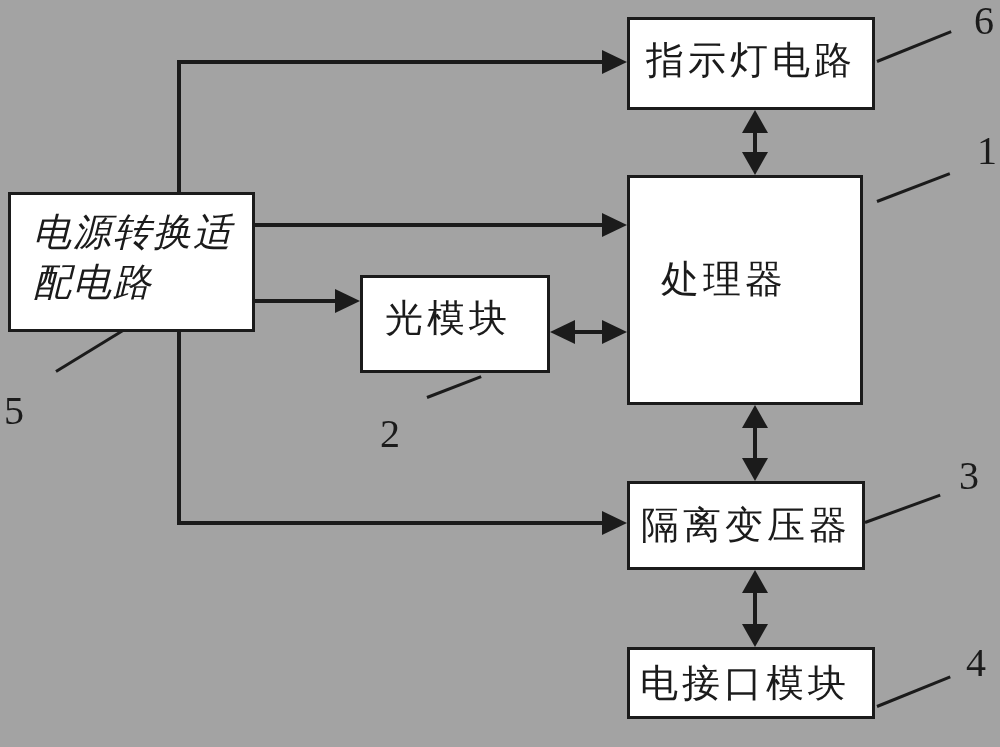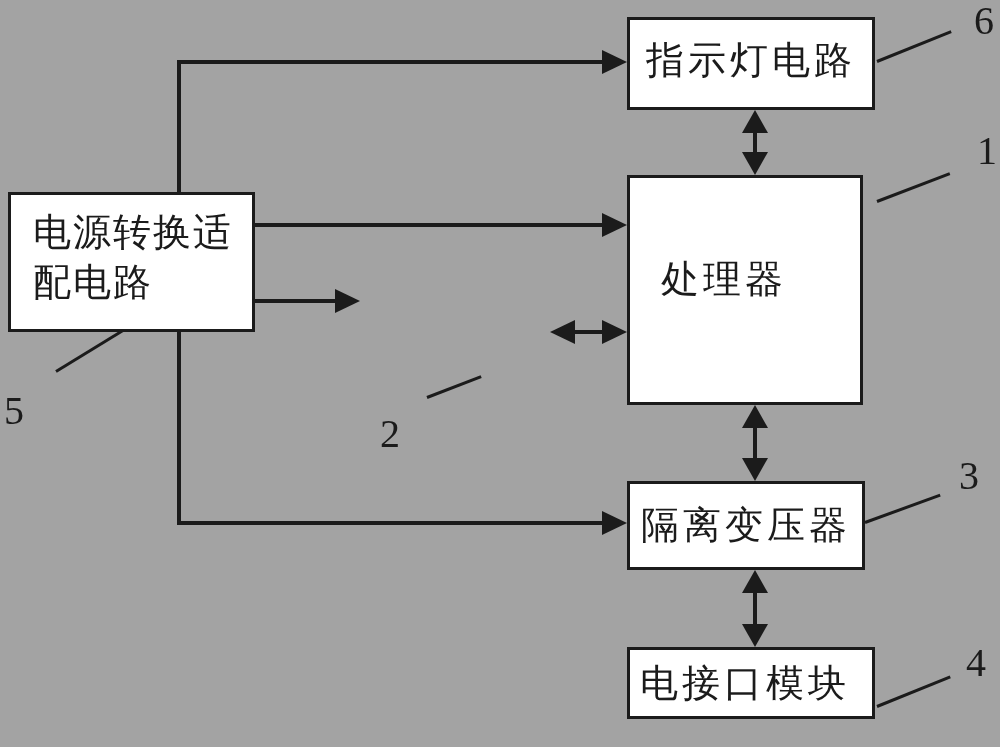--- a/index.html
+++ b/index.html
@@ -20,21 +20,21 @@
     background:#ffffff;
     display:flex; align-items:center; justify-content:center;
     font-size:38px;
     letter-spacing:4px;
     white-space:nowrap;
   }
   #box-indicator   { left:627px; top:17px;  width:248px; height:93px;  padding-bottom:6px; }
   #box-processor   { left:627px; top:175px; width:236px; height:230px;
                      align-items:flex-start; padding-top:76px; padding-right:42px; }
   #box-power       { left:8px;   top:192px; width:247px; height:140px;
-                     display:block; padding:12px 0 0 22px; line-height:50px; letter-spacing:2px; }
+                     display:block; padding:12px 0 0 22px; line-height:50px; letter-spacing:2px;font-style:italic; }
   #box-optical     { left:360px; top:275px; width:190px; height:98px; padding-bottom:12px; padding-right:14px; }
   #box-transformer { left:627px; top:481px; width:238px; height:89px; }
   #box-interface   { left:627px; top:647px; width:248px; height:72px; padding-right:12px; }
 
   
   .hline { position:absolute; height:4px; background:var(--ink); }
   .vline { position:absolute; width:4px;  background:var(--ink); }
 
   
   .tri-right { position:absolute; width:0; height:0;
@@ -110,20 +110,23 @@
 
   <div class="node" id="box-processor">
     <span>处理器</span>
   </div>
 
   <div class="node" id="box-power">
     <div>电源转换适</div>
     <div>配电路</div>
   </div>
 
+  <div class="node" id="box-optical">
+    <span>光模块</span>
+  </div>
 
   <div class="node" id="box-transformer">
     <span>隔离变压器</span>
   </div>
 
   <div class="node" id="box-interface">
     <span>电接口模块</span>
   </div>
 
   <div class="leader" id="leader-6"></div>

